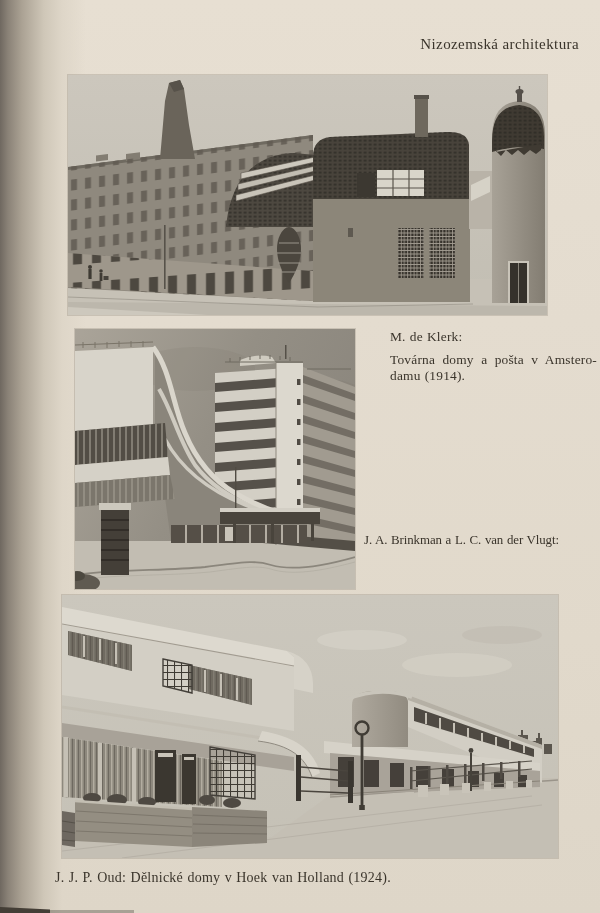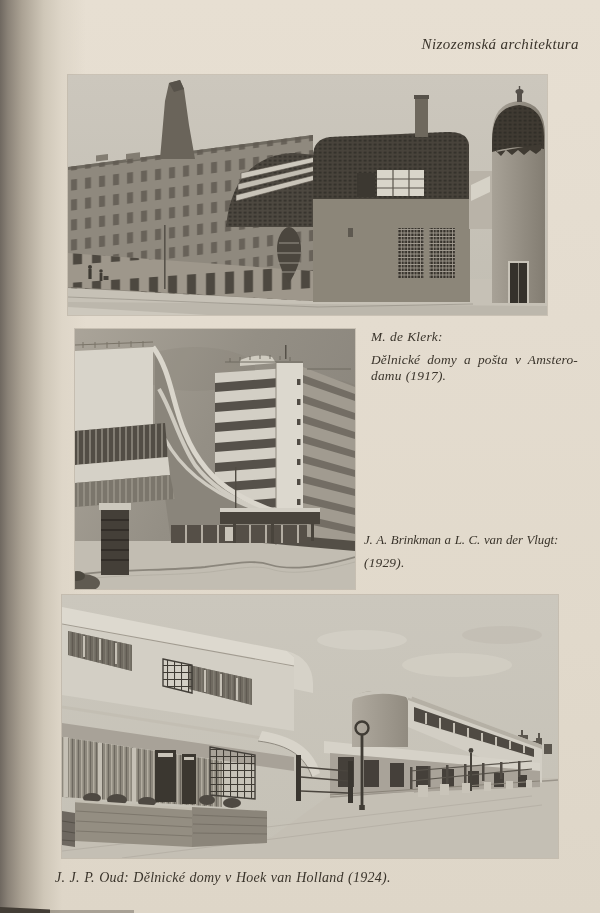--- a/index.html
+++ b/index.html
@@ -1,30 +1,30 @@
 <!DOCTYPE html>
 <html><head>
 <meta charset="utf-8">
 <style>
   html,body{margin:0;padding:0;background:#b0a89b;}
   .page{position:relative;width:600px;height:913px;overflow:hidden;
         background:linear-gradient(180deg,#e7dfd2 0%,#e4dccf 35%,#e1d9cb 70%,#ded6c8 100%);
-        font-family:"Liberation Serif","DejaVu Serif",serif;color:#38322a;font-style:italic;}
+        font-family:"Liberation Serif","DejaVu Serif",serif;color:#38322a;}
   .spine{position:absolute;left:0;top:0;width:86px;height:913px;pointer-events:none;
          background:linear-gradient(90deg,#6f6860 0px,#8a8277 8px,#aba294 22px,#cfc7b8 44px,#ded6c8 62px,rgba(222,214,200,0) 86px);}
   .bottom-mark{position:absolute;left:0;bottom:0;width:50px;height:8px;background:#443e36;
                clip-path:polygon(0 25%,100% 55%,100% 100%,0 100%);}
   .bottom-mark2{position:absolute;left:44px;bottom:0;width:90px;height:3px;background:rgba(68,62,54,.35);}
   .hdr{position:absolute;top:36px;right:21px;font-size:15px;letter-spacing:.4px;color:#3a342b;}
   .photo{position:absolute;margin:0;padding:0;line-height:0;box-shadow:0 0 0 1px rgba(120,112,100,.25);}
   .photo svg{display:block;}
   .cap{position:absolute;font-size:13.4px;line-height:16.5px;letter-spacing:.2px;word-spacing:.6px;color:#3a342b;}
   .cap .author{margin-bottom:6px;}
   .just{text-align:justify;text-align-last:justify;}
-  .cap1{left:371px;top:329px;width:207px;}
+  .cap1{left:390px;top:329px;width:207px;}
   .cap2{left:364px;top:532px;width:224px;}
   .cap2 .author{font-size:12.9px;letter-spacing:-.1px;}
   .cap3{left:55px;top:870px;font-size:14px;letter-spacing:.25px;}
 </style>
 </head>
 <body>
 
 <div class="page">
 
   <div class="spine"></div>
@@ -131,22 +131,22 @@
           <rect x="440" y="186" width="21" height="42" fill="#c9c4b9"></rect>
           <rect x="442" y="188" width="17" height="40" fill="#35312b"></rect>
           <path d="M450.5,188 V228" stroke="#8a857b" stroke-width="1"></path>
         </g>
       </g>
     </svg>
   </figure>
 
   <div class="cap cap1">
     <div class="author">M. de Klerk:</div>
-    <div class="just">Dělnické domy a pošta v Amstero-</div>
-    <div>damu (1917).</div>
+    <div class="just">Továrna domy a pošta v Amstero-</div>
+    <div>damu (1914).</div>
   </div>
 
   <figure class="photo" style="left:75px;top:329px;width:280px;height:260px;" aria-label="Van Nelle factory: curved glazed wing and tall white slab, Rotterdam">
     <svg width="280" height="260" viewBox="0 0 280 260">
       <defs>
         <linearGradient id="p2sky" x1="0" y1="0" x2="1" y2="0.45">
           <stop offset="0" stop-color="#aaa499"></stop>
             <stop offset="0.55" stop-color="#948f85"></stop>
             <stop offset="1" stop-color="#8b867d"></stop>
         </linearGradient>
@@ -253,21 +253,20 @@
         <rect x="145" y="183" width="100" height="12" fill="#49443c"></rect>
         <rect x="158" y="195" width="3" height="19" fill="#49443c"></rect>
         <rect x="196" y="195" width="3" height="19" fill="#49443c"></rect>
         <rect x="236" y="195" width="3" height="17" fill="#49443c"></rect>
       </g>
     </svg>
   </figure>
 
   <div class="cap cap2">
     <div class="author">J. A. Brinkman a L. C. van der Vlugt:</div>
-    <div>(1929).</div>
   </div>
 
   <figure class="photo" style="left:62px;top:595px;width:496px;height:263px;" aria-label="White two-storey workers' row houses with rounded ends along a street">
     <svg width="496" height="263" viewBox="0 0 496 263">
       <defs>
         <linearGradient id="p3sky" x1="0" y1="0" x2="0" y2="1">
           <stop offset="0" stop-color="#cbc7bd"></stop>
             <stop offset="1" stop-color="#c5c1b6"></stop>
         </linearGradient>
         <linearGradient id="p3drum" x1="0" y1="0" x2="1" y2="0">

